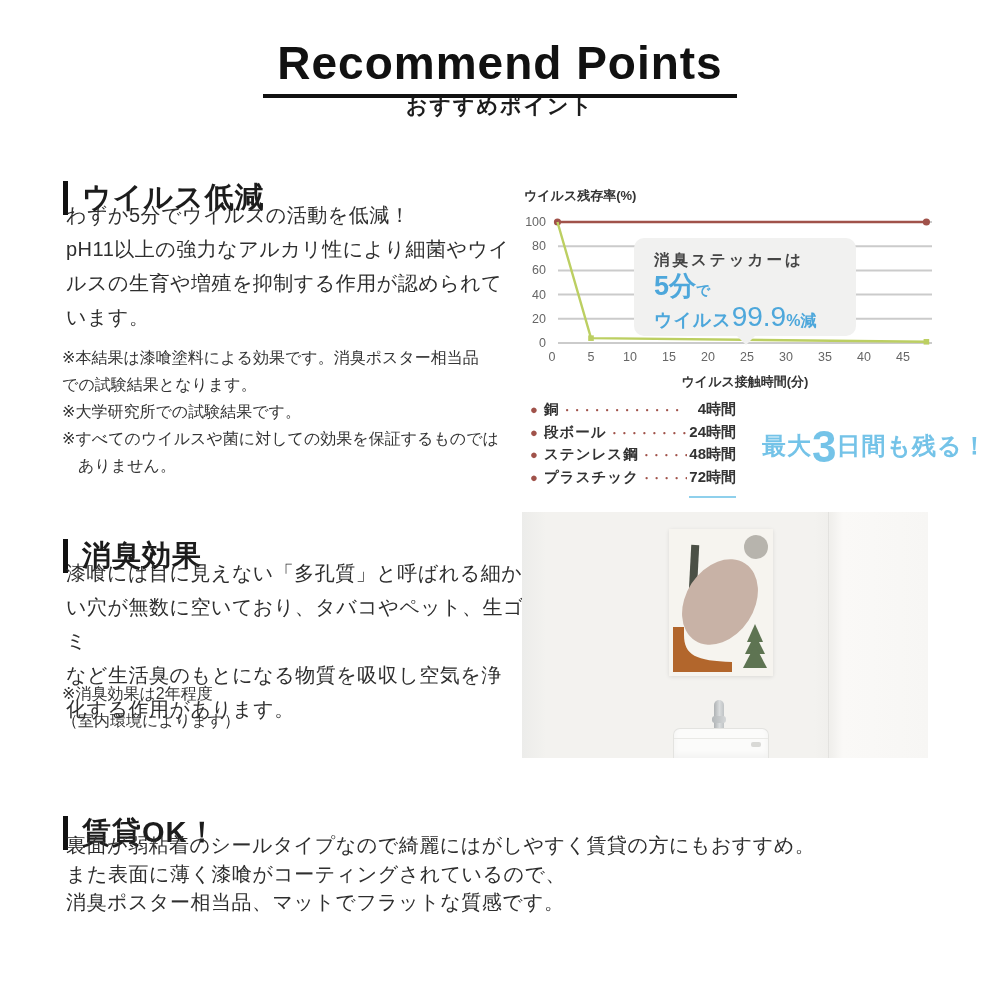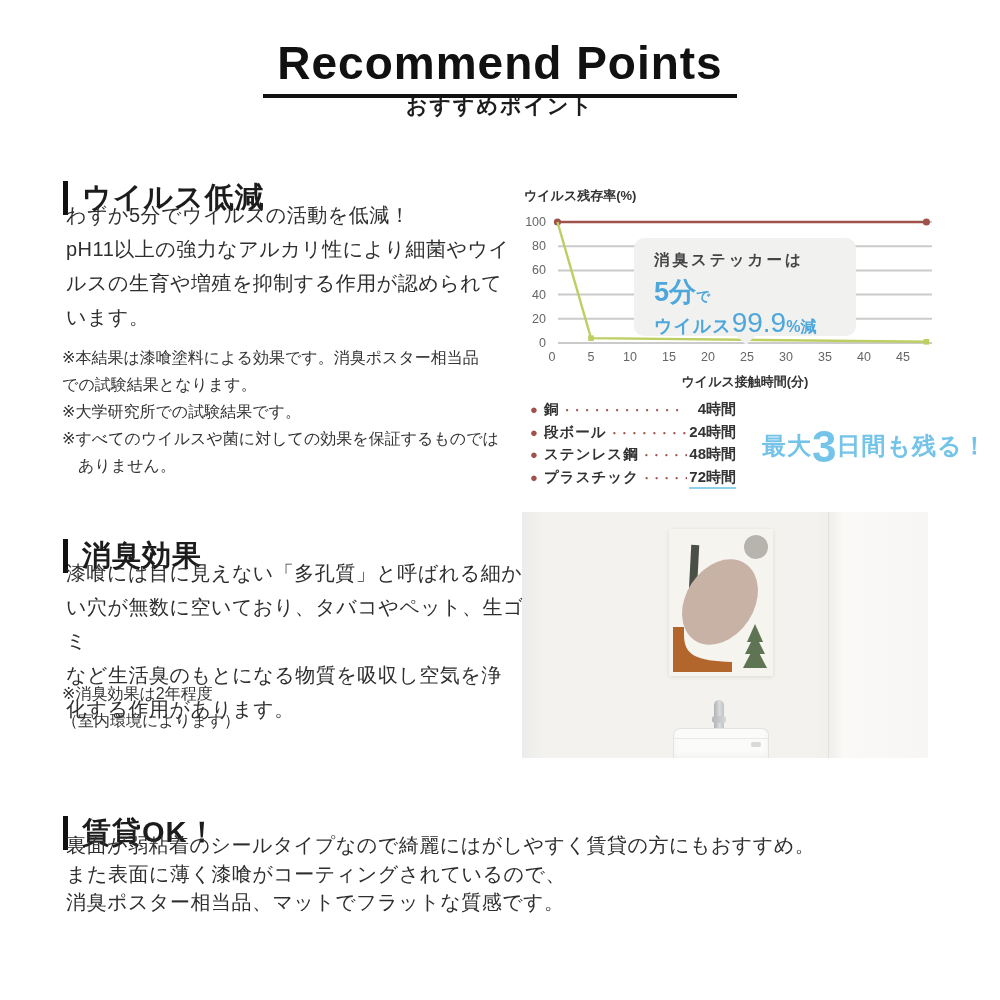--- a/index.html
+++ b/index.html
@@ -42,36 +42,36 @@
     left:112px;top:52px;width:222px;height:98px;
     background:#f1f1f0;border-radius:10px;padding:12px 0 0 20px;box-sizing:border-box;
   }
   .chart-note:after{
     content:"";position:absolute;left:102px;bottom:-9px;
     border-left:10px solid transparent;border-right:10px solid transparent;
     border-top:10px solid #f1f1f0;
   }
   .cn-line1{font-size:15.5px;font-weight:700;color:#454545;letter-spacing:3px;}
   .cn-blue{color:#4da7db;}
-  .cn-line2{margin-top:8px;line-height:26px;}
+  .cn-line2{margin-top:2px;line-height:26px;}
   .cn-big1{font-size:27px;font-weight:700;}
   .cn-small{font-size:14px;font-weight:600;}
   .cn-line3{line-height:28px;}
   .cn-pre{font-size:18px;font-weight:700;letter-spacing:1px;}
   .cn-big2{font-size:28px;font-weight:400;}
   .cn-post{font-size:16px;font-weight:700;}
 
   
   .legend{left:530px;top:400px;width:206px;}
   .legend-row{display:flex;align-items:baseline;height:20px;margin-bottom:2.5px;}
   .legend-bullet{color:#a0524a;font-size:13px;flex:0 0 14px;}
   .legend-label{font-size:14.5px;font-weight:700;color:#333;letter-spacing:1px;}
   .legend-dots{color:#a0524a;font-size:11px;letter-spacing:-1px;flex:1;overflow:hidden;white-space:nowrap;margin:0 2px;font-weight:700;}
   .legend-value{font-size:15px;font-weight:700;color:#333;}
-  .legend-value.u{border-bottom:2px solid #8fd0ec;padding-bottom:0;}
+  .legend-value.u{border-bottom:2px solid #8fd0ec;padding-bottom:9px;}
 
   .callout3days{
     left:762px;top:422px;width:200px;color:#74c3e8;font-weight:700;white-space:nowrap;
   }
   .c3-pre,.c3-post{font-size:24px;letter-spacing:1px;vertical-align:8px;}
   .c3-big{font-size:44px;letter-spacing:0;}
 
   
   .photo{
     left:522px;top:512px;width:406px;height:246px;overflow:hidden;

